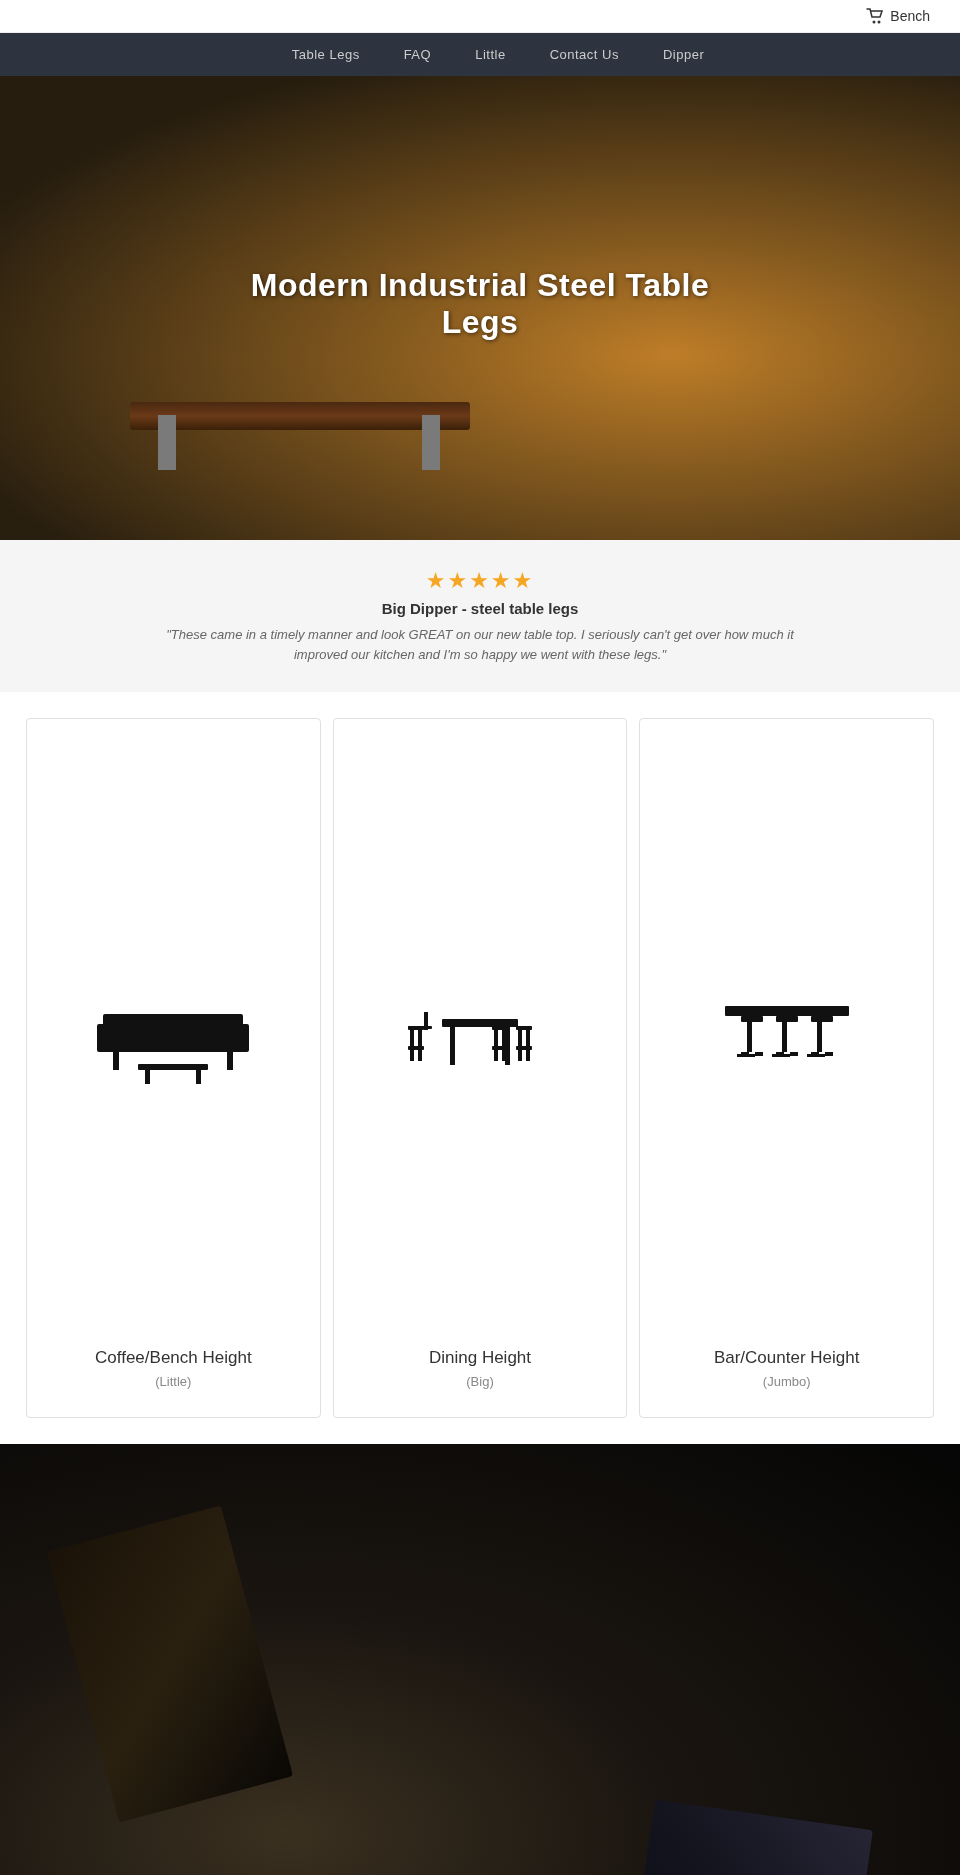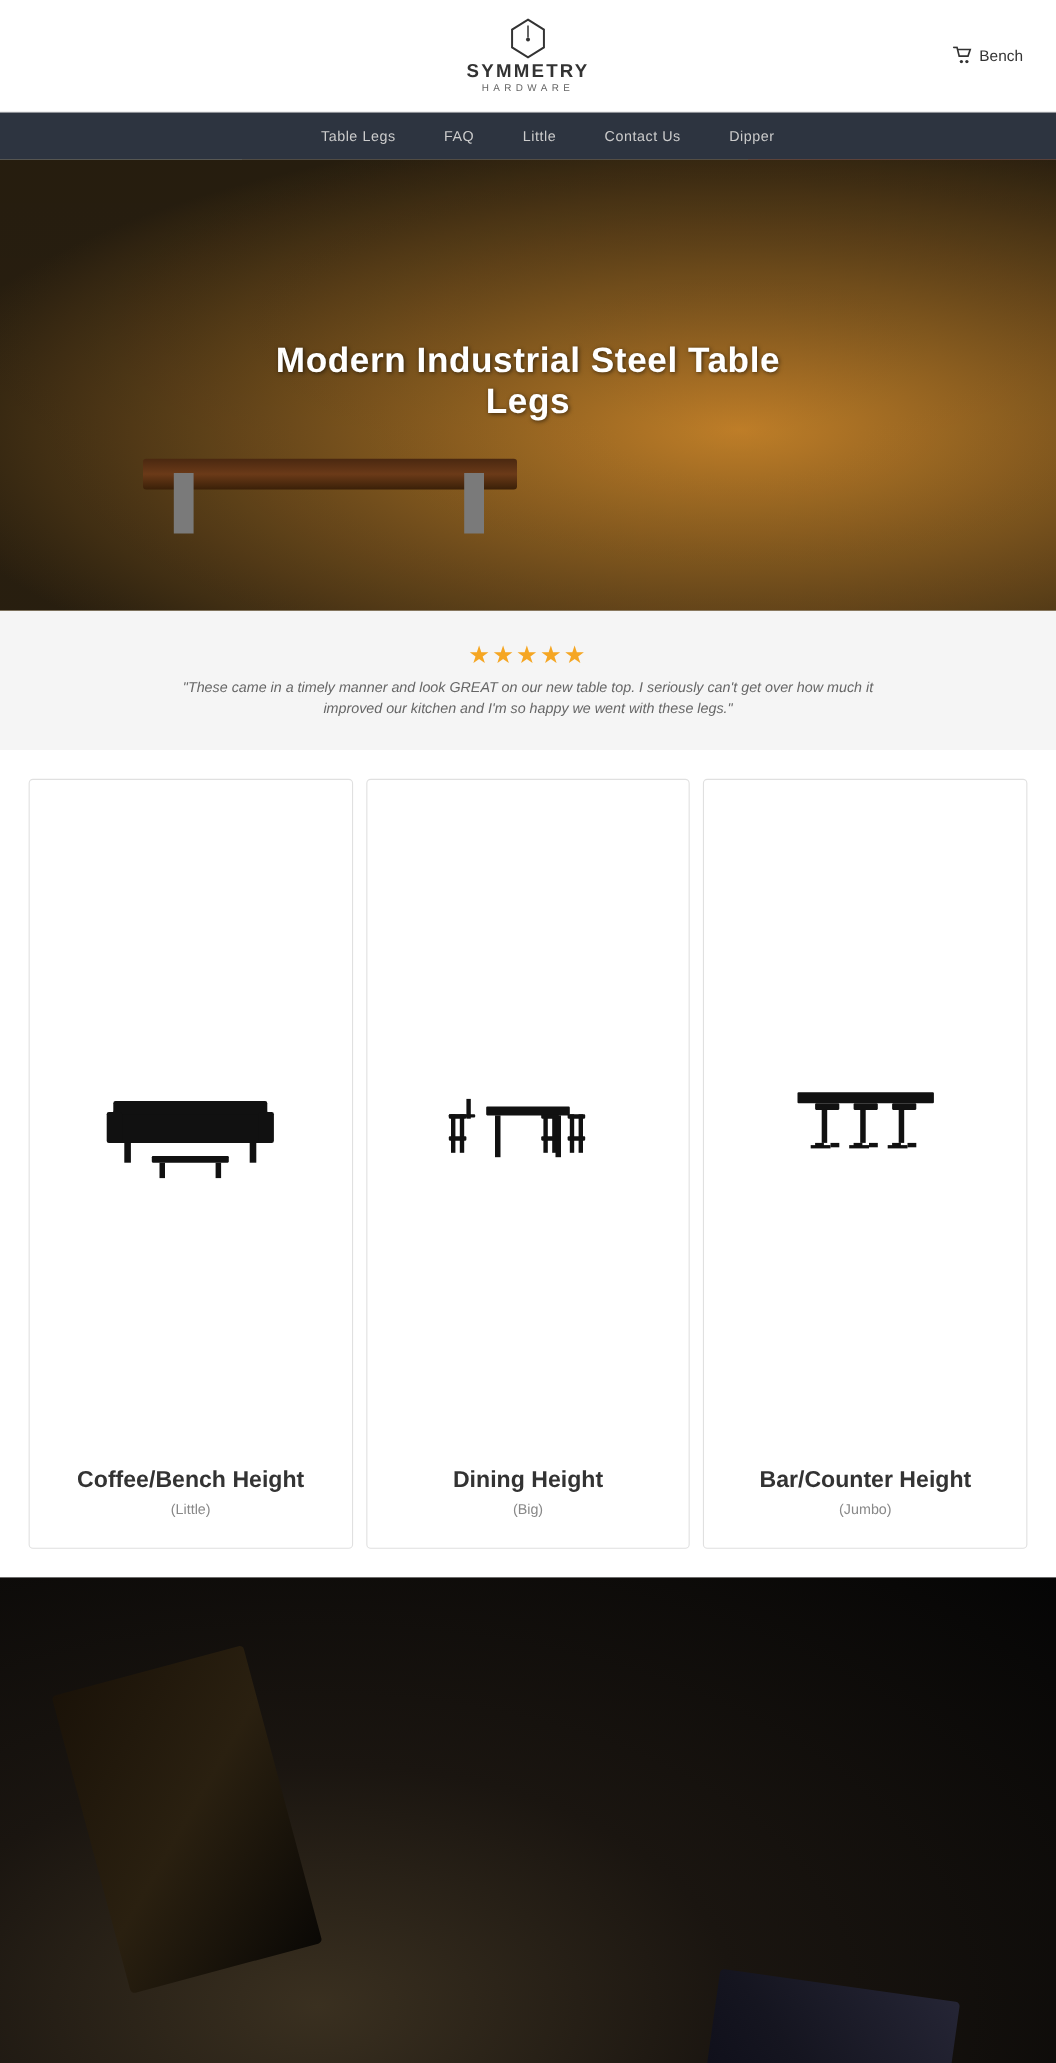--- a/index.html
+++ b/index.html
@@ -66,21 +66,21 @@
       text-decoration: none;
       font-size: 13px;
       padding: 14px 22px;
       letter-spacing: 0.5px;
     }
 
     
     .hero {
       position: relative;
       width: 100%;
-      height: 410px;
+      height: 464px;
       overflow: hidden;
       background: #2a2010;
     }
     .hero-bg {
       width: 100%;
       height: 100%;
       background: 
         linear-gradient(to bottom, rgba(0,0,0,0.1) 0%, rgba(0,0,0,0.05) 60%),
         radial-gradient(ellipse at 70% 60%, #c8842a 0%, #8b5e20 30%, #2a2010 80%);
       position: absolute;
@@ -239,22 +239,22 @@
       min-height: 700px;
     }
     .product-icon-area {
       flex: 1;
       display: flex;
       align-items: center;
       justify-content: center;
       width: 100%;
     }
     .product-name {
-      font-size: 21px;
-      font-weight: 700;
+      font-size: 17px;
+      font-weight: 400;
       color: #333;
       text-align: center;
       margin-top: 20px;
       margin-bottom: 6px;
     }
     .product-sub {
       font-size: 13px;
       color: #888;
       text-align: right;
     }
@@ -292,29 +292,20 @@
       height: 200px;
       background: linear-gradient(45deg, #0a0a15 0%, #151520 50%, #252535 100%);
       transform: rotate(8deg);
       border-radius: 4px;
     }
   </style>
 </head>
 <body>
 
 <header class="header">
-  <a class="logo-wrap" href="#">
-    <svg class="logo-icon" viewBox="0 0 38 42">
-      <polygon points="19,2 35,12 35,30 19,40 3,30 3,12" fill="none" stroke="#333" stroke-width="2"></polygon>
-      <line x1="19" y1="8" x2="19" y2="20" stroke="#333" stroke-width="1.5"></line>
-      <circle cx="19" cy="22" r="2" fill="#333"></circle>
-    </svg>
-    <span class="logo-title">symmetry</span>
-    <span class="logo-subtitle">HARDWARE</span>
-  </a>
   <div class="cart-wrap">
     <svg width="18" height="16" viewBox="0 0 18 16">
       <path d="M1 1h3l2 8h8l2-6H5" fill="none" stroke="#333" stroke-width="1.5" stroke-linecap="round"></path>
       <circle cx="8" cy="14" r="1.5" fill="#333"></circle>
       <circle cx="13" cy="14" r="1.5" fill="#333"></circle>
     </svg>
     <span>Bench</span>
   </div>
 </header>
 
@@ -339,20 +330,21 @@
   <div class="hero-table-leg-left"></div>
   <div class="hero-table-leg-right"></div>
   <div class="hero-bg"></div>
   <div class="hero-text">
     <div class="hero-title">Modern Industrial Steel Table Legs</div>
   </div>
 </section>
 
 <section class="review-section">
   <div class="stars">★★★★★</div>
+  <div class="review-product">Big Dipper - steel table legs</div>
   <div class="review-text">"These came in a timely manner and look GREAT on our new table top. I seriously can't get over how much it improved our kitchen and I'm so happy we went with these legs."</div>
 </section>
 
 <section class="products-section">
 
   <div class="product-card">
     <div class="product-icon-area">
       <svg class="icon-svg" viewBox="0 0 180 140">
 
         <rect x="20" y="58" width="140" height="30" fill="#111" rx="2"></rect>

